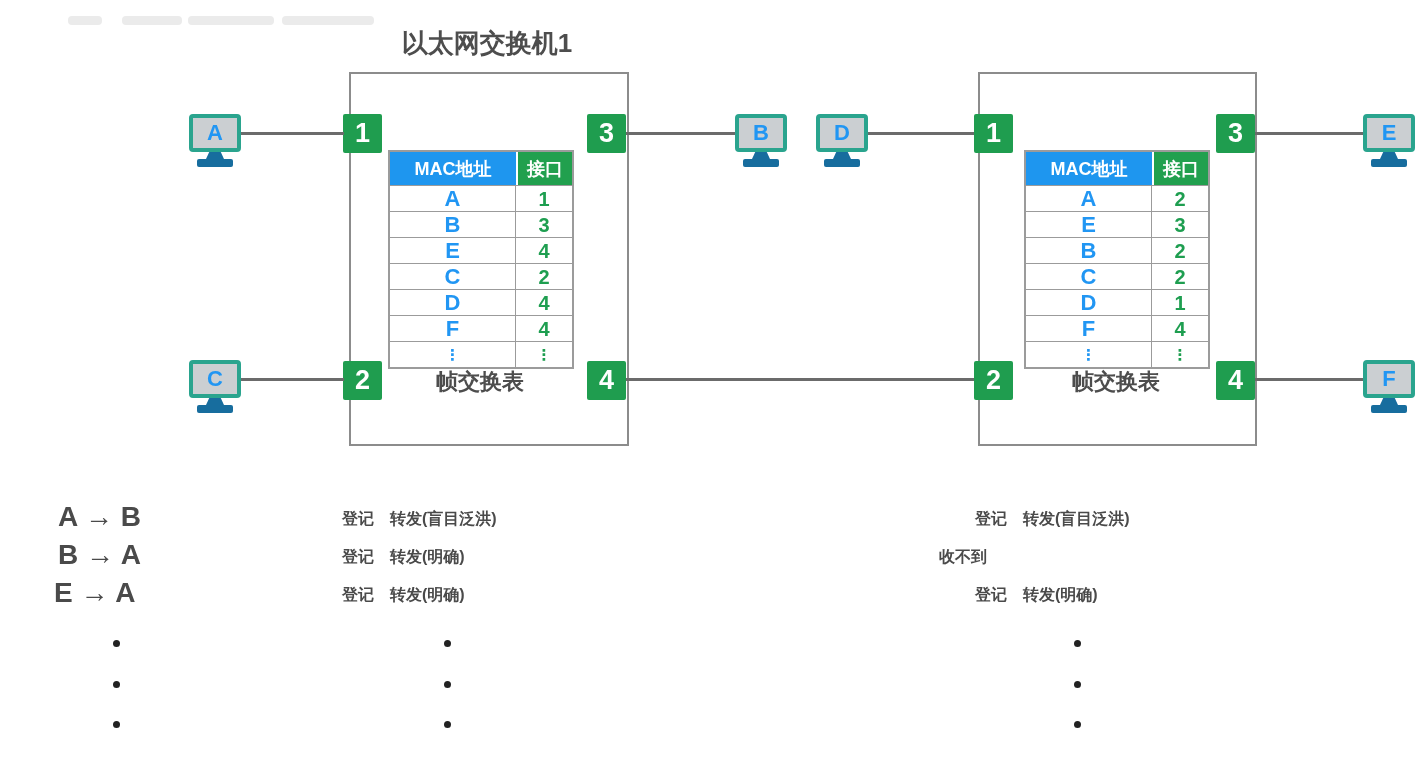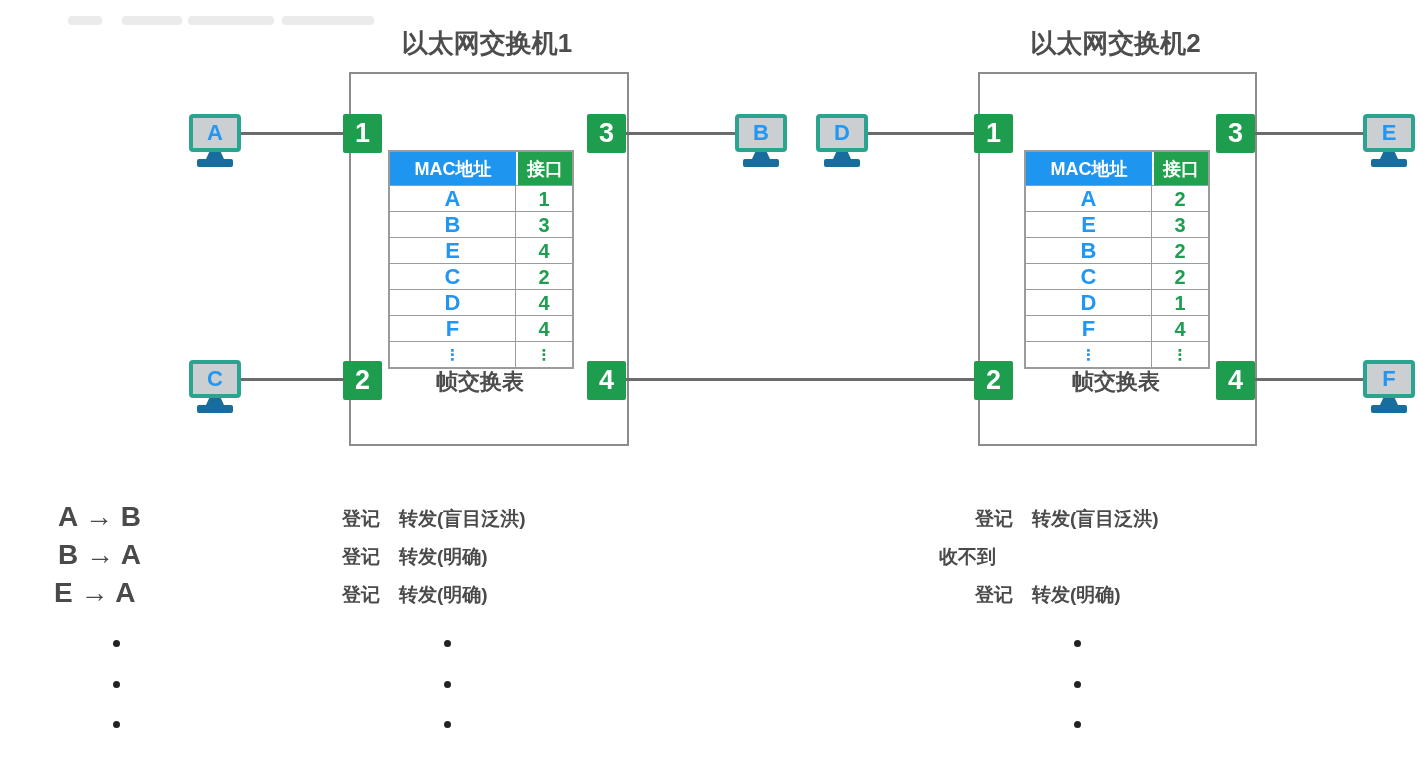--- a/index.html
+++ b/index.html
@@ -37,21 +37,21 @@
   }
   .cell{display:flex;align-items:center;justify-content:center;line-height:1;}
   .hmac{background:#1e96ef;color:#fff;font-size:18px;font-weight:bold;}
   .hport{background:#21a04e;color:#fff;font-size:18px;font-weight:bold;border-left:2px solid #fff;}
   .cmac{border-top:1px solid #9b9b9b;border-right:1px solid #9b9b9b;color:#2196f3;font-size:22px;font-weight:bold;}
   .cport{border-top:1px solid #9b9b9b;color:#1e9e50;font-size:20px;font-weight:bold;}
   .ellip{font-size:15px;}
   .fcaption{position:absolute;text-align:center;font-size:22px;font-weight:bold;color:#4d4d4d;}
   
   .flow{position:absolute;font-size:28px;font-weight:bold;color:#4a4a4a;line-height:36px;white-space:pre;}
-  .res{position:absolute;font-size:19px;font-weight:bold;color:#4a4a4a;line-height:36px;white-space:pre;}
+  .res{position:absolute;font-size:16px;font-weight:bold;color:#4a4a4a;line-height:36px;white-space:pre;}
   .dot{position:absolute;width:7px;height:7px;border-radius:50%;background:#222;}
 </style>
 </head>
 <body>
 
 <div id="canvas">
 
   <div class="smudge" style="left:68px;width:34px;"></div>
   <div class="smudge" style="left:122px;width:60px;"></div>
   <div class="smudge" style="left:188px;width:86px;"></div>
@@ -78,21 +78,20 @@
     <div class="cell cport">2</div>
     <div class="cell cmac">D</div>
     <div class="cell cport">4</div>
     <div class="cell cmac">F</div>
     <div class="cell cport">4</div>
     <div class="cell cmac ellip">⋮</div>
     <div class="cell cport ellip">⋮</div>
   </div>
   <div class="fcaption" style="left:388px;top:367px;width:184px;">帧交换表</div>
 
-  <div class="swtitle" style="left:978px;top:26px;width:275px;">以太网交换机2</div>
   <div class="swbox" style="left:978px;top:72px;width:275px;height:370px;"></div>
 
   <div class="portbadge" style="left:974px;top:114px;">1</div>
   <div class="portbadge" style="left:1216px;top:114px;">3</div>
   <div class="portbadge" style="left:974px;top:361px;">2</div>
   <div class="portbadge" style="left:1216px;top:361px;">4</div>
 
   <div class="ftable" style="left:1024px;top:150px;">
     <div class="cell hmac">MAC地址</div>
     <div class="cell hport">接口</div>

